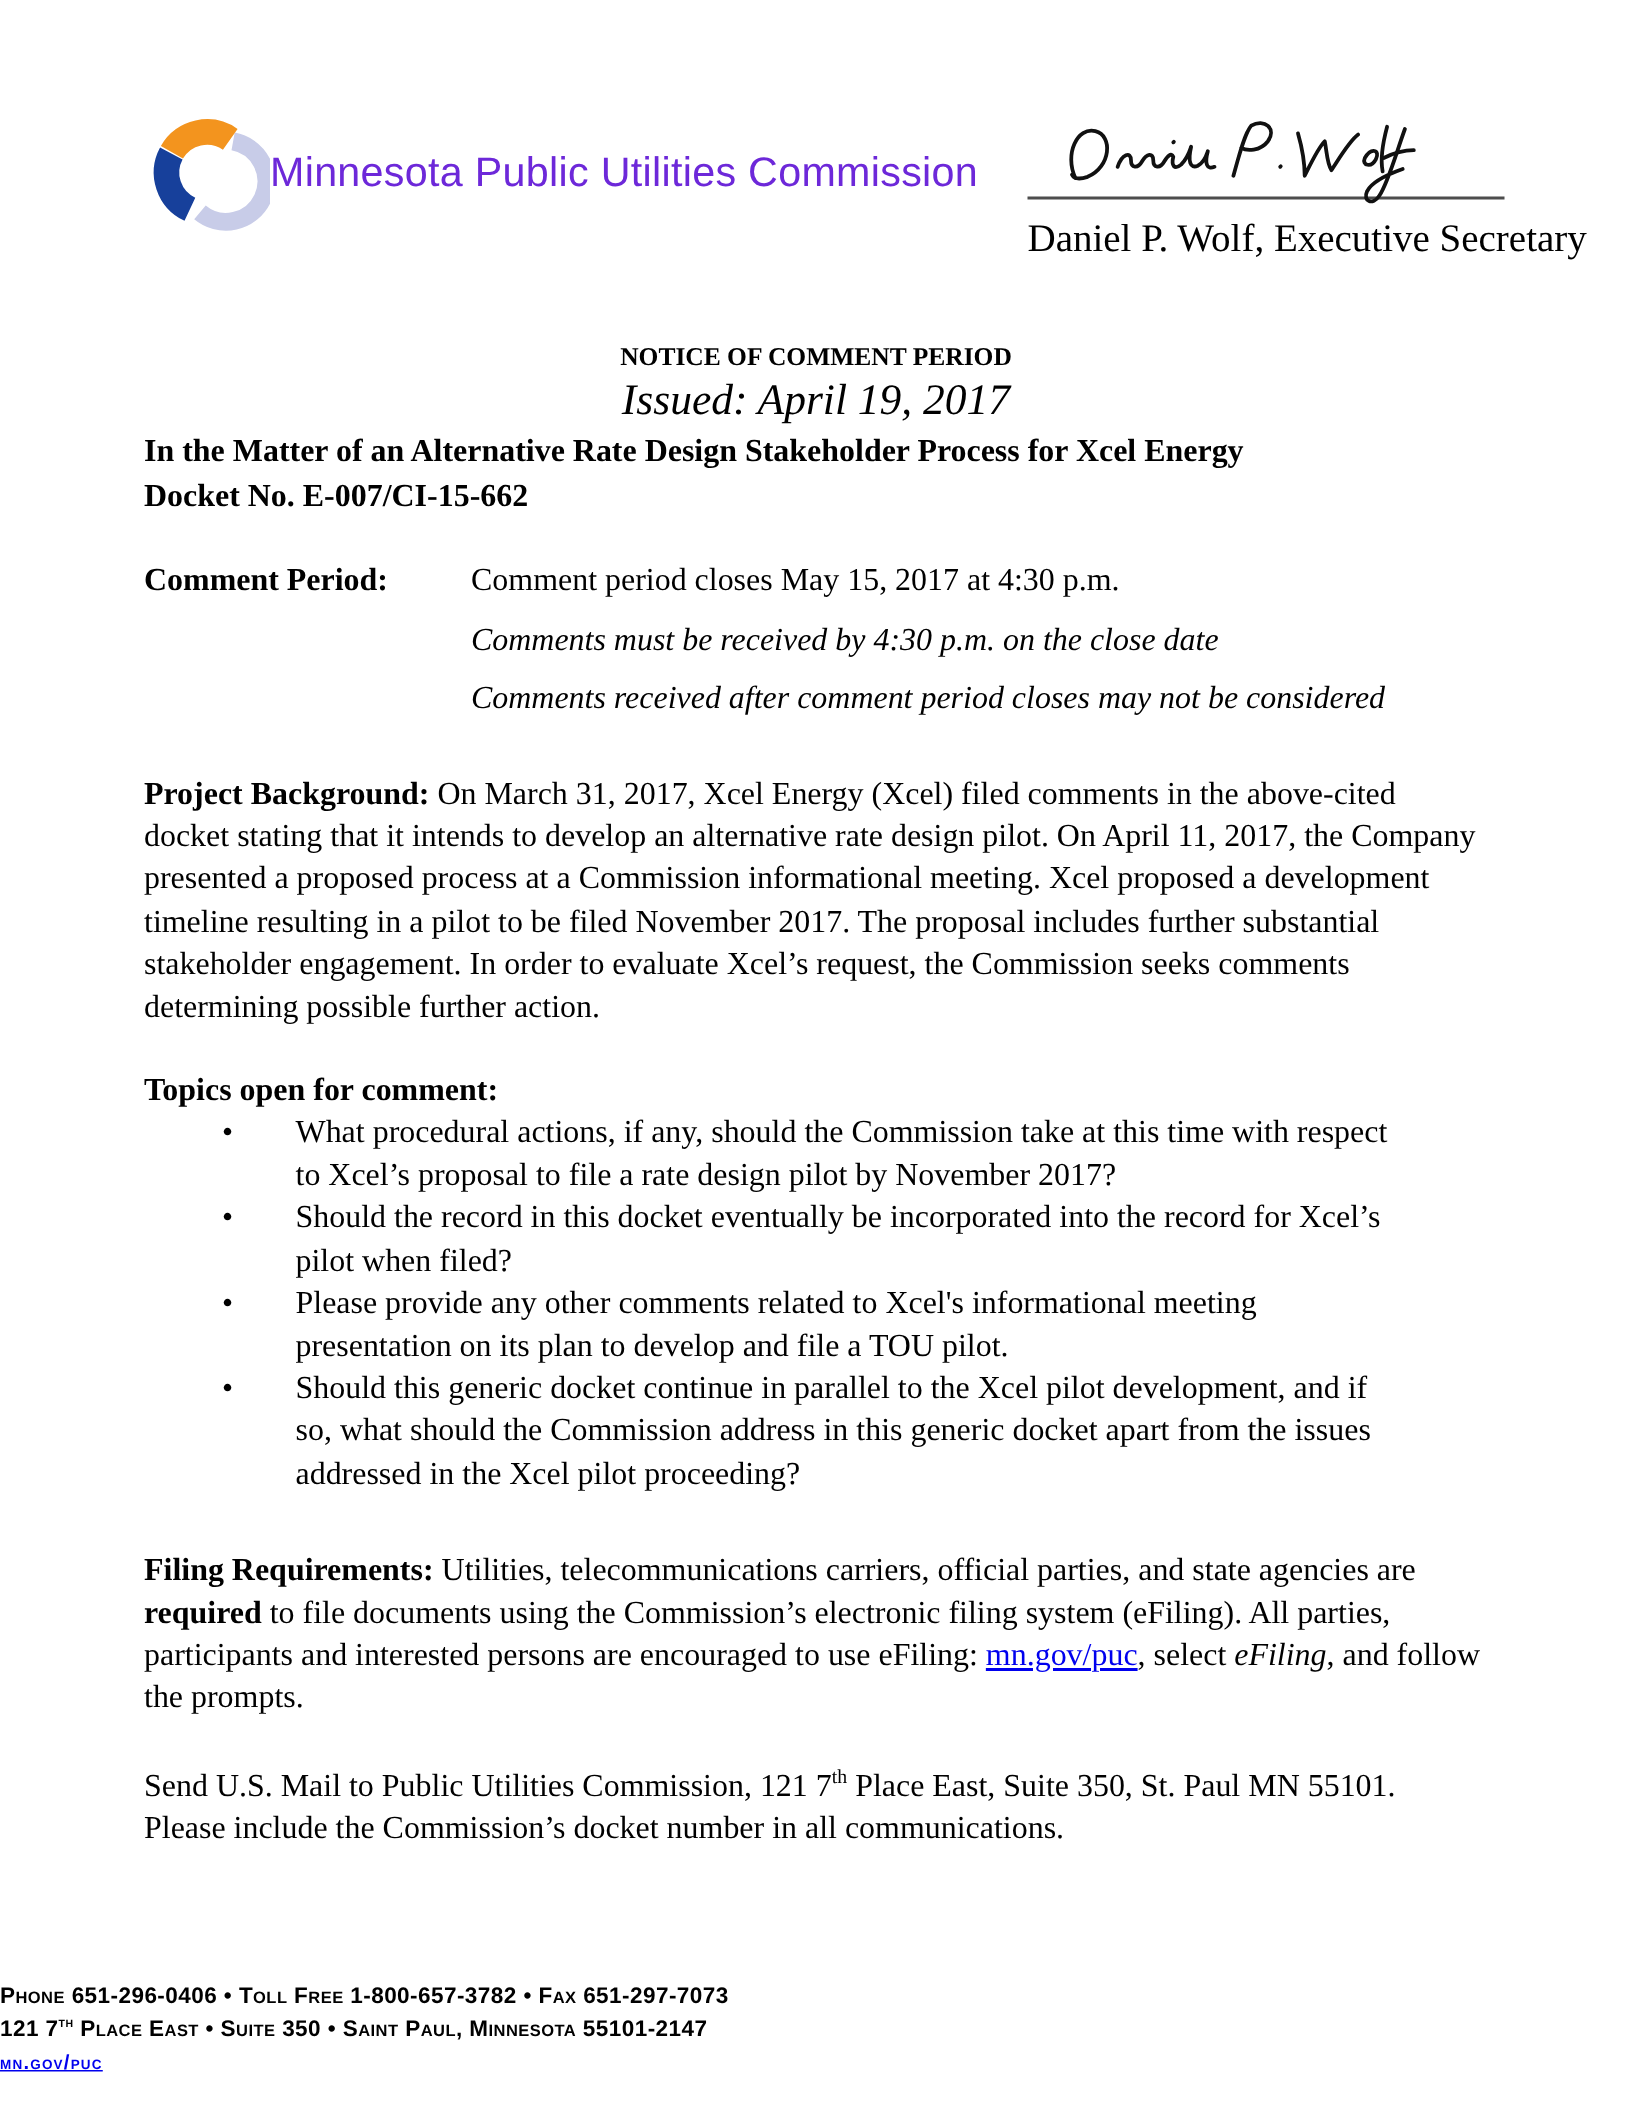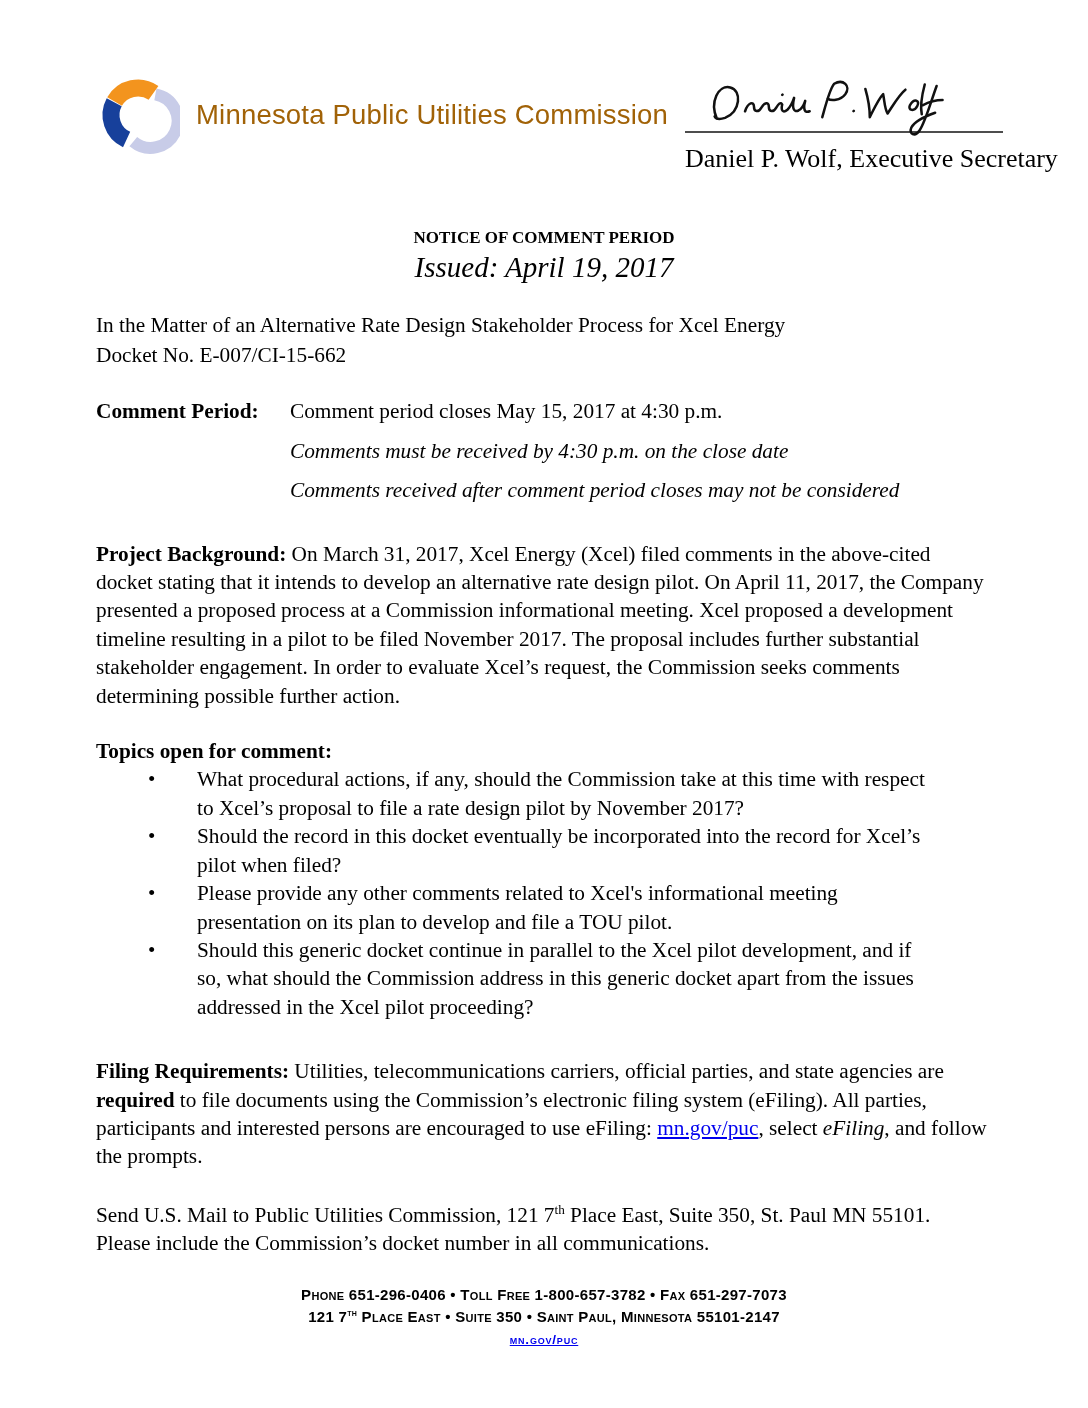--- a/index.html
+++ b/index.html
@@ -14,43 +14,42 @@
     color:#000;
     overflow:hidden;
   }
   .content { margin-left:96px; margin-right:48px; }
 
   
   .header { display:flex; justify-content:space-between; align-items:flex-start; margin-top:73px; }
   .brand { display:flex; align-items:center; }
   .logo { width:84px; height:84px; flex:0 0 auto; }
   .org-name {
-    margin-left:16px;
     font-family:"Liberation Sans", sans-serif;
     font-size:27.5px;
     font-weight:500;
     letter-spacing:0.2px;
-    color:#a16207;
+    color:#6d28d9;
     white-space:nowrap;
   }
   .sig-block { position:relative; width:318px; margin-top:58px; margin-right:37px; flex:0 0 auto; }
   .sig-script { position:absolute; left:20px; top:-54px; width:242px; height:64px; }
   .sig-line { border-bottom:2px solid #4d4d4d; height:0; }
   .sig-name { font-size:26px; padding-top:12px; white-space:nowrap; }
 
   
   .title-block { text-align:center; margin-top:50px; }
   .doc-title { font-weight:bold; font-size:17px; line-height:30px; }
   .doc-issued { font-style:italic; font-size:29px; line-height:28px; }
 
   
-  .matter { margin-top:29px; font-weight:normal; line-height:30px; }
+  .matter { margin-top:4px; font-weight:bold; line-height:30px; }
 
   
-  .comment-section { margin-top:27px; display:flex; }
+  .comment-section { margin-top:27px; display:flex;gap:24px; }
   .cp-label { font-weight:bold; width:194px; flex:0 0 auto; }
   .cp-body  { flex:1; }
   .cp-body p { margin:0 0 11px 0; }
   .cp-note { font-style:italic; }
 
   
   p.para { margin:0; max-width:894px; }
   .background { margin-top:24px; }
   .bold   { font-weight:bold; }
   .italic { font-style:italic; }
@@ -66,22 +65,21 @@
     position:absolute; left:-49px; top:0;
     font-size:21px;
   }
 
   .filing { margin-top:36px; }
   .mail   { margin-top:30px; }
   sup { font-size:0.62em; line-height:0; }
 
   
   .footer {
-    position:absolute; left:0; top:1284px; width:100%;
-    text-align:center;
+    position:absolute; left:0; top:1320px; width:100%;
     font-family:"Liberation Sans", sans-serif;
     font-weight:bold;
     font-variant:small-caps;
     font-size:15px;
     line-height:22px;
     letter-spacing:0.3px;
   }
   .footer-link {
     font-size:13.5px;
     color:#0000ee;

